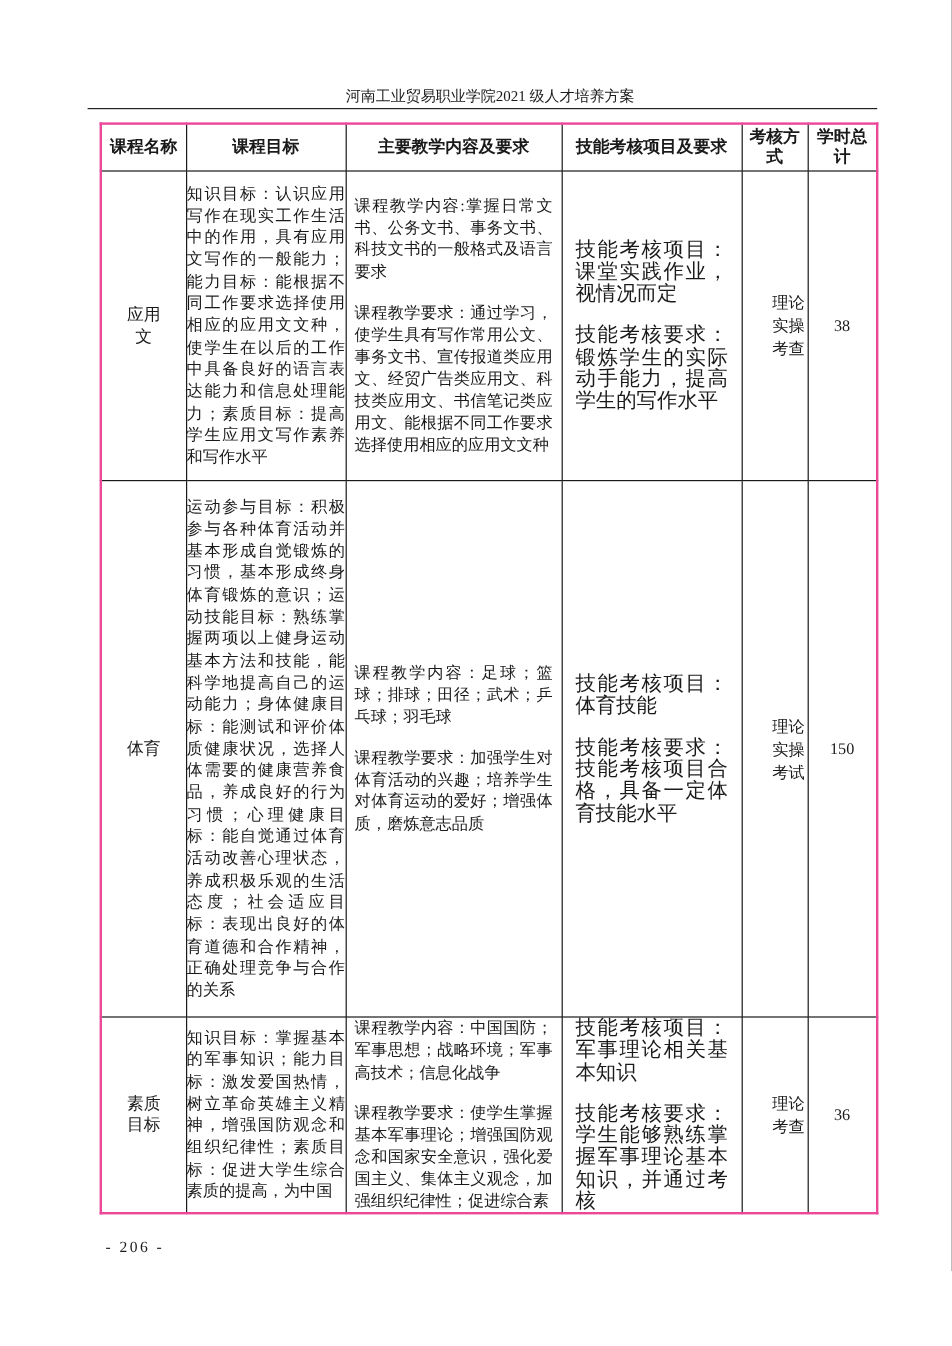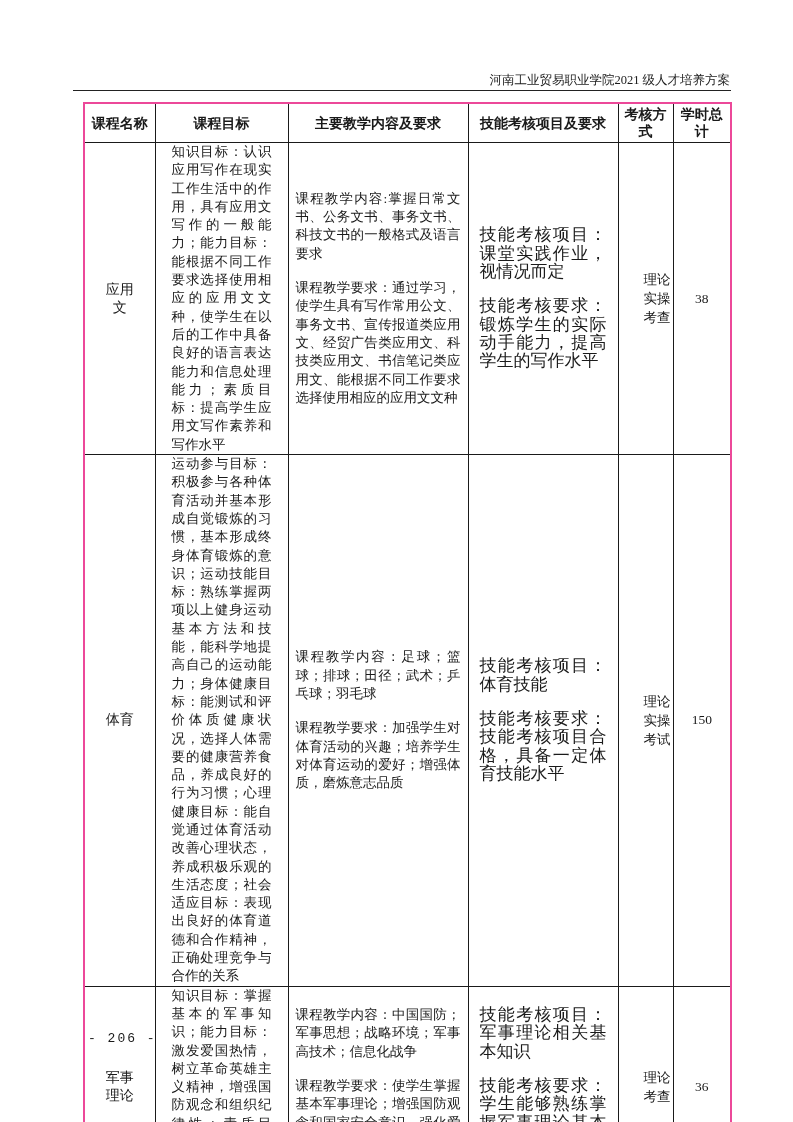--- a/index.html
+++ b/index.html
@@ -18,21 +18,21 @@
     margin: 0 auto;
   }
   .page-header {
     position: absolute;
     left: 73px;
     top: 70px;
     width: 658px;
     height: 21px;
     border-bottom: 1.5px solid #222;
     display: flex;
-    justify-content: flex-end;
+    justify-content: center;
     align-items: flex-end;
     font-size: 12.5px;
     line-height: 16px;
     padding-bottom: 2px;
     box-sizing: border-box;
   }
   .page-header .left { padding-left: 14px; }
   .page-header .right { padding-right: 1px; }
 
   table.course-table {
@@ -60,21 +60,21 @@
   }
   td.c1 {
     text-align: center;
     font-size: 14px;
     padding: 0 15px;
   }
   td.c2 {
     font-size: 13.5px;
     line-height: 18.3px;
     text-align: justify;
-    padding: 0 16px;
+    padding: 0 0;
   }
   td.c3 {
     font-size: 13.5px;
     line-height: 18.3px;
     text-align: justify;
     padding: 0 7px;
   }
   td.c4 {
     font-size: 17px;
     line-height: 18.3px;
@@ -94,21 +94,20 @@
     text-align: center;
     font-size: 13.5px;
     padding: 0 2px;
   }
   .page-footer {
     position: absolute;
     left: 88px;
     top: 1031px;
     font-size: 13px;
     letter-spacing: 2px;
-    font-family: Liberation Mono, monospace;
   }
 </style>
 </head>
 <body>
 
 <div class="page">
 
   <div class="page-header">
     <span class="left">河南工业贸易职业学院</span>
     <span class="right">2021 级人才培养方案</span>
@@ -160,21 +159,21 @@
         <td class="c4">
           <p>技能考核项目：体育技能</p>
           <p>技能考核要求：技能考核项目合格，具备一定体育技能水平</p>
         </td>
         <td class="c5">理论
 实操
 考试</td>
         <td class="c6">150</td>
       </tr>
       <tr style="height:163px">
-        <td class="c1">军事理论</td>
+        <td class="c1">素质目标</td>
         <td class="c2">知识目标：掌握基本的军事知识；能力目标：激发爱国热情，树立革命英雄主义精神，增强国防观念和组织纪律性；素质目标：促进大学生综合素质的提高，为中国</td>
         <td class="c3">
           <p>课程教学内容：中国国防；军事思想；战略环境；军事高技术；信息化战争</p>
           <p>课程教学要求：使学生掌握基本军事理论；增强国防观念和国家安全意识，强化爱国主义、集体主义观念，加强组织纪律性；促进综合素</p>
         </td>
         <td class="c4">
           <p>技能考核项目：军事理论相关基本知识</p>
           <p>技能考核要求：学生能够熟练掌握军事理论基本知识，并通过考核</p>
         </td>
         <td class="c5">理论

